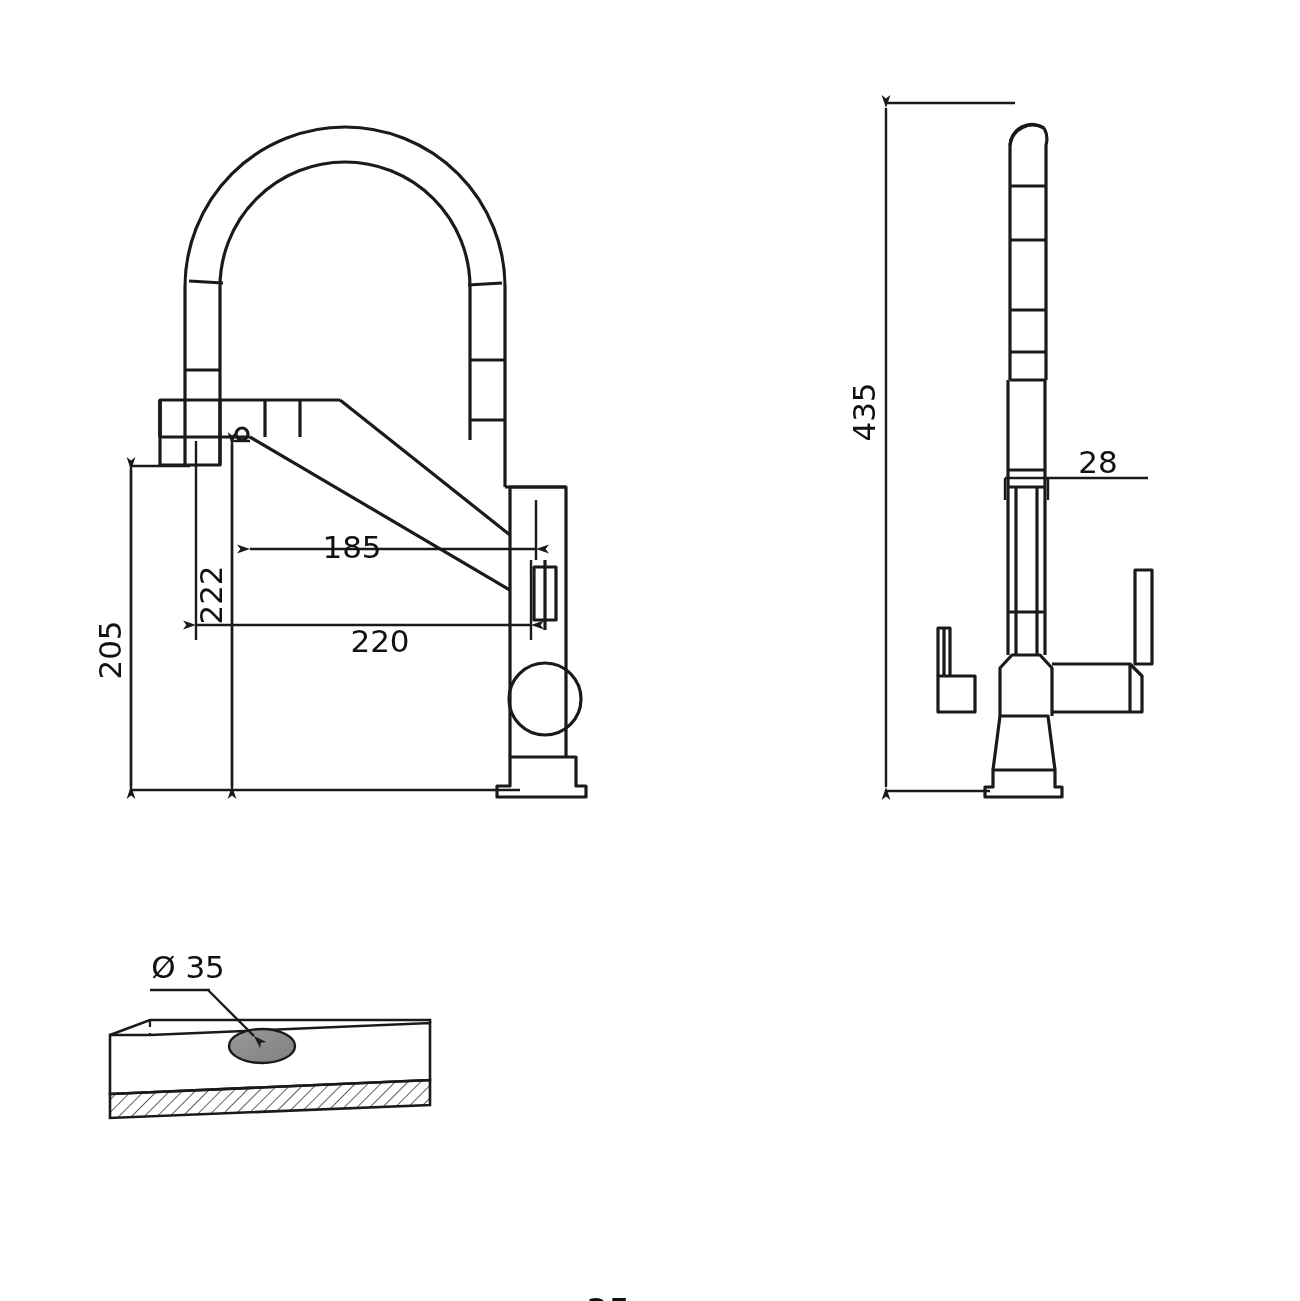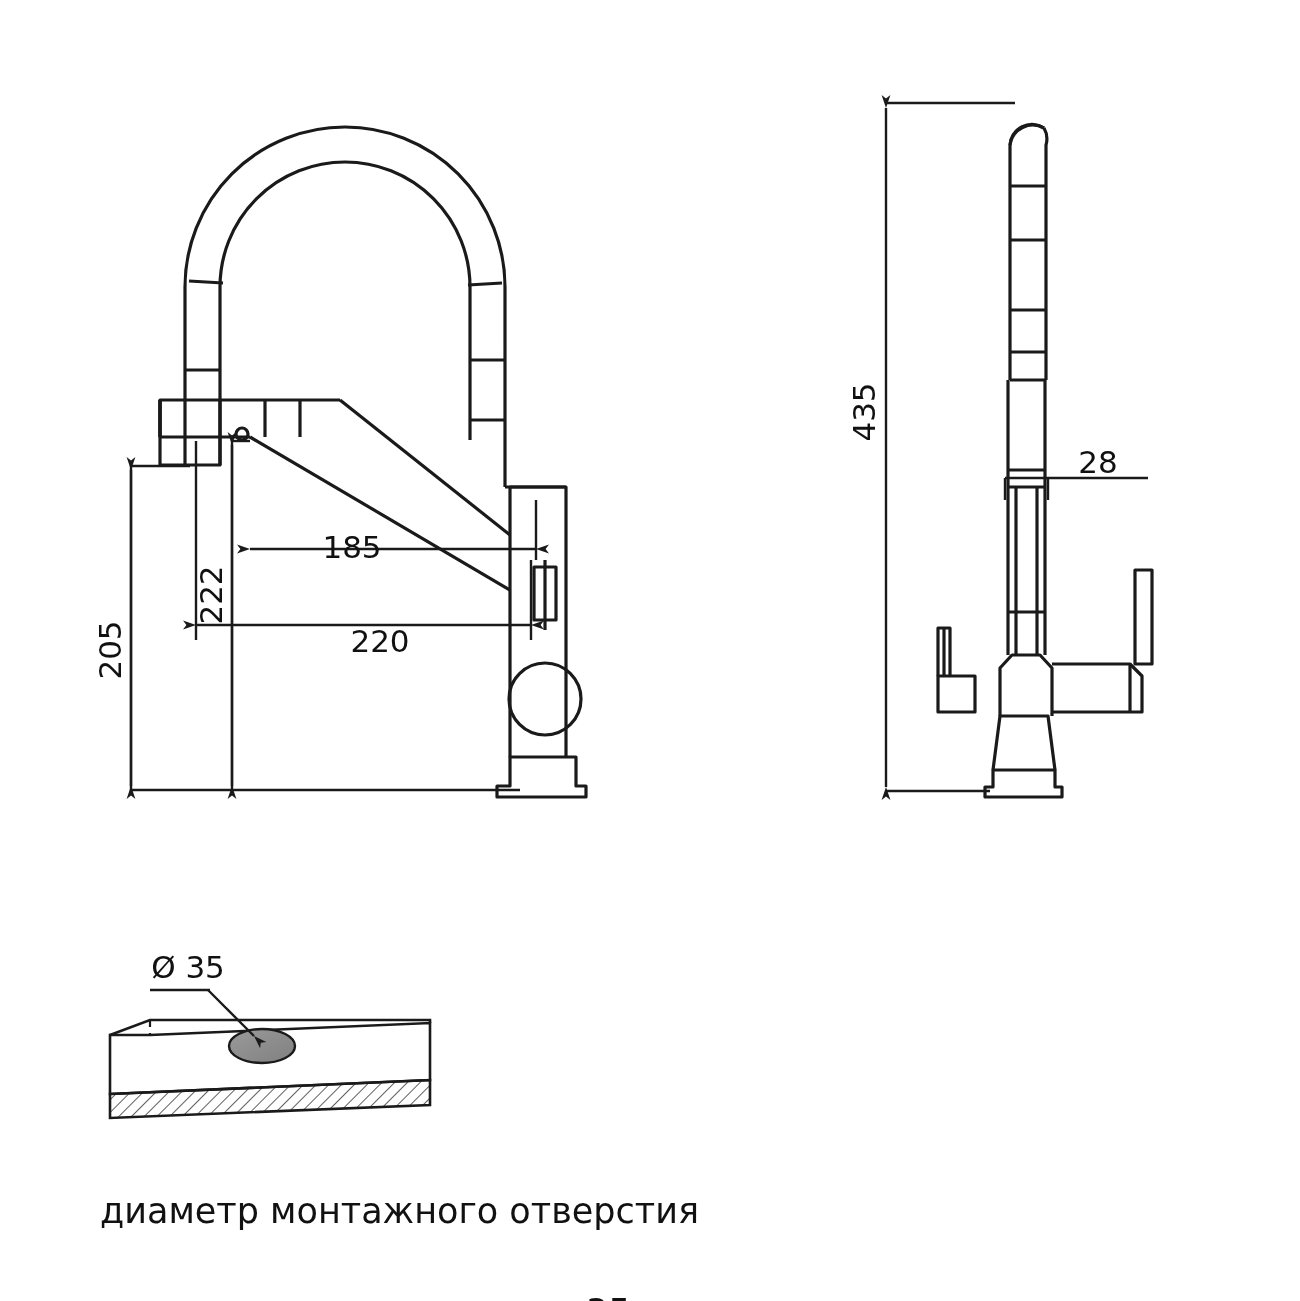--- a/index.html
+++ b/index.html
@@ -212,17 +212,17 @@
       <ellipse cx="262" cy="1046" rx="33" ry="17" fill="url(#holeFill)" stroke="#1a1a1a" stroke-width="2.4"></ellipse>
 
       <line x1="208" y1="990" x2="254" y2="1036" stroke="#1a1a1a" stroke-width="2.4" marker-end="url(#arrowEnd)"></line>
       <line x1="150" y1="990" x2="210" y2="990" stroke="#1a1a1a" stroke-width="2.4"></line>
       <text class="hole-label" x="188" y="978" text-anchor="middle" dominant-baseline="baseline">Ø 35</text>
     </g>
 
   </svg>
 
   <div class="caption">
-    <span>диаметр монтажного отверстия</span><br>
+    <br>
     <span>для установки смесителя 35 мм</span>
   </div>
 
 </div>
 
 </body></html>

